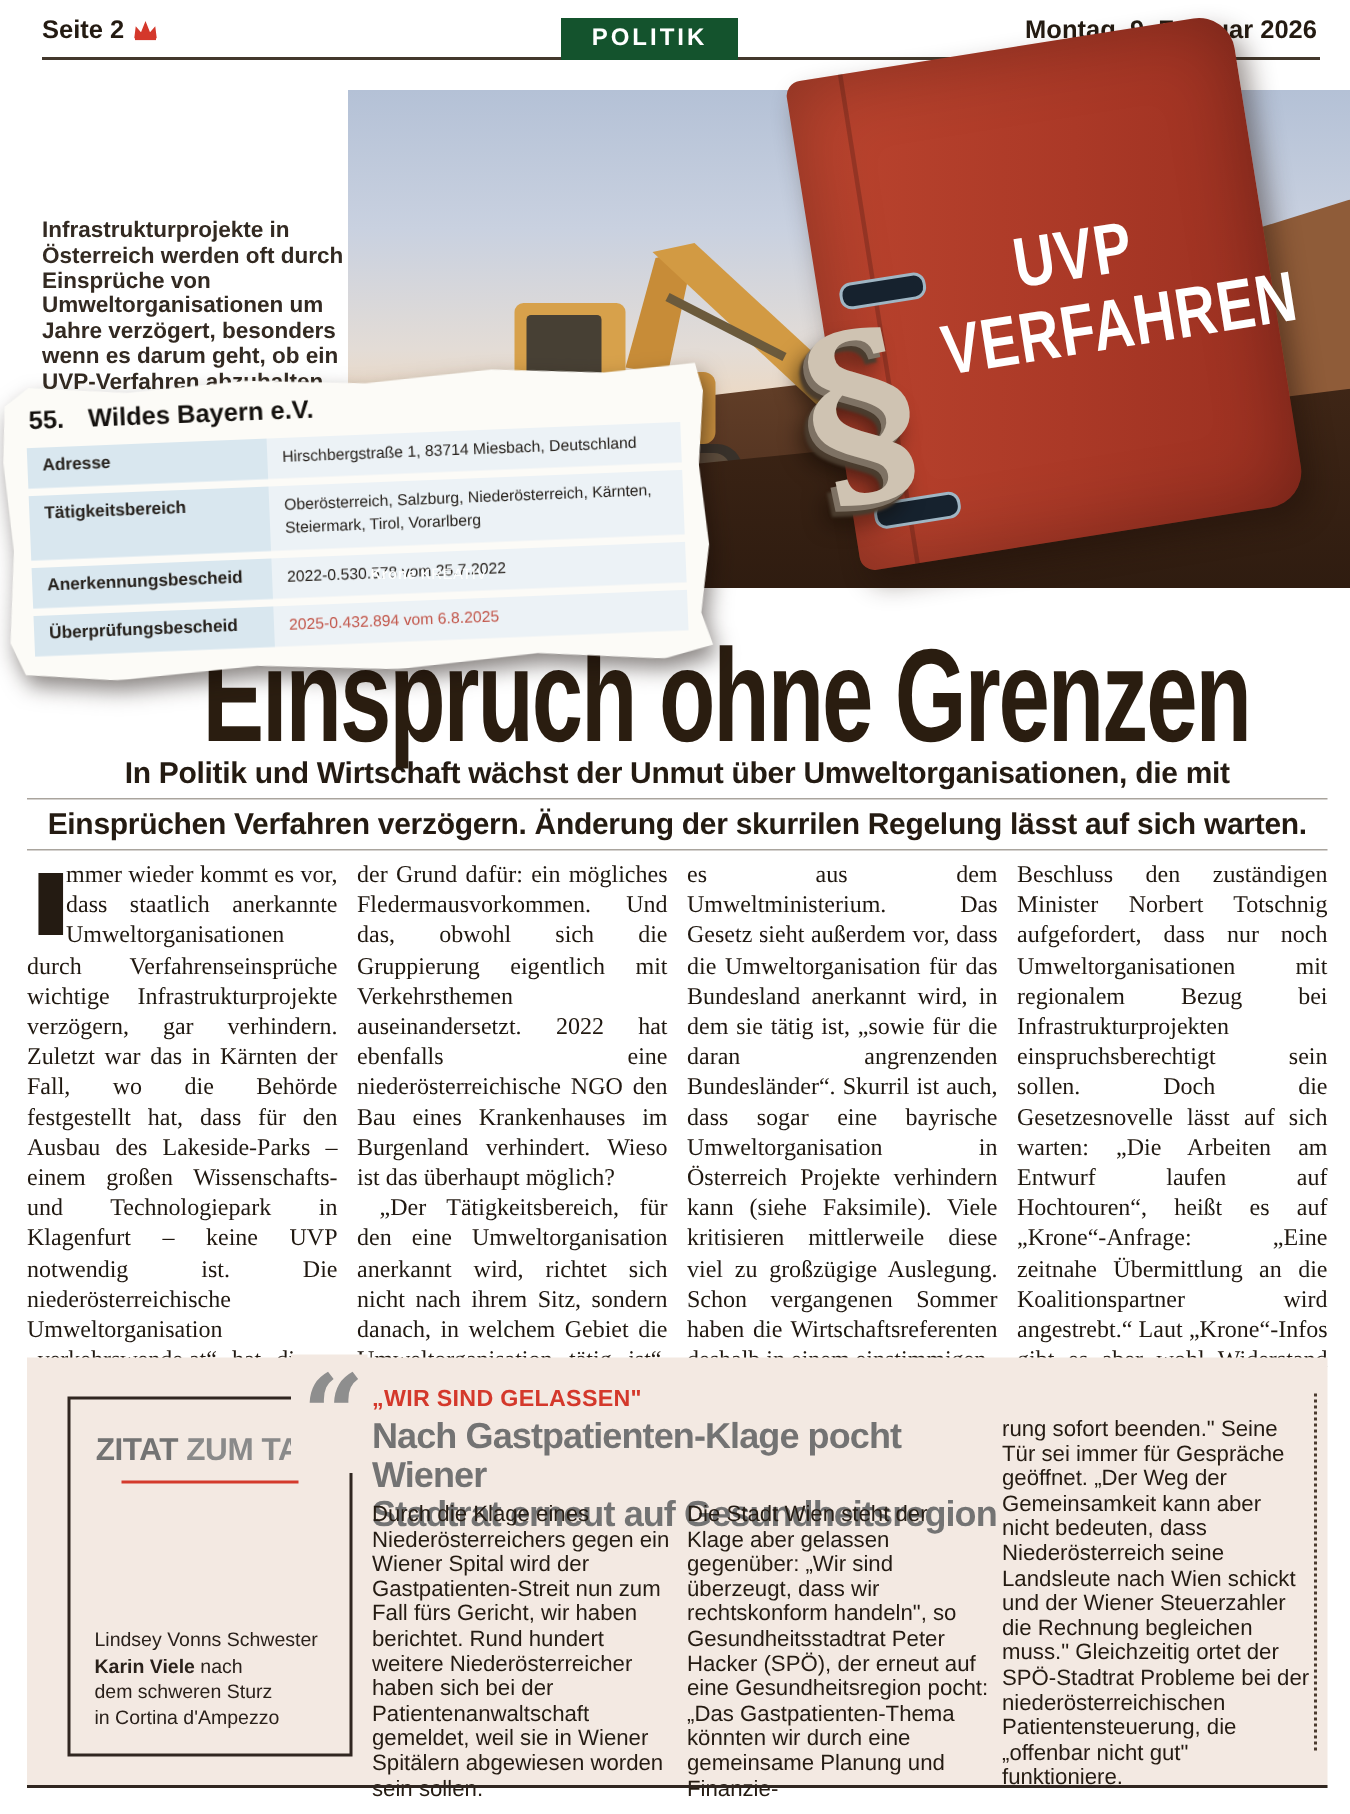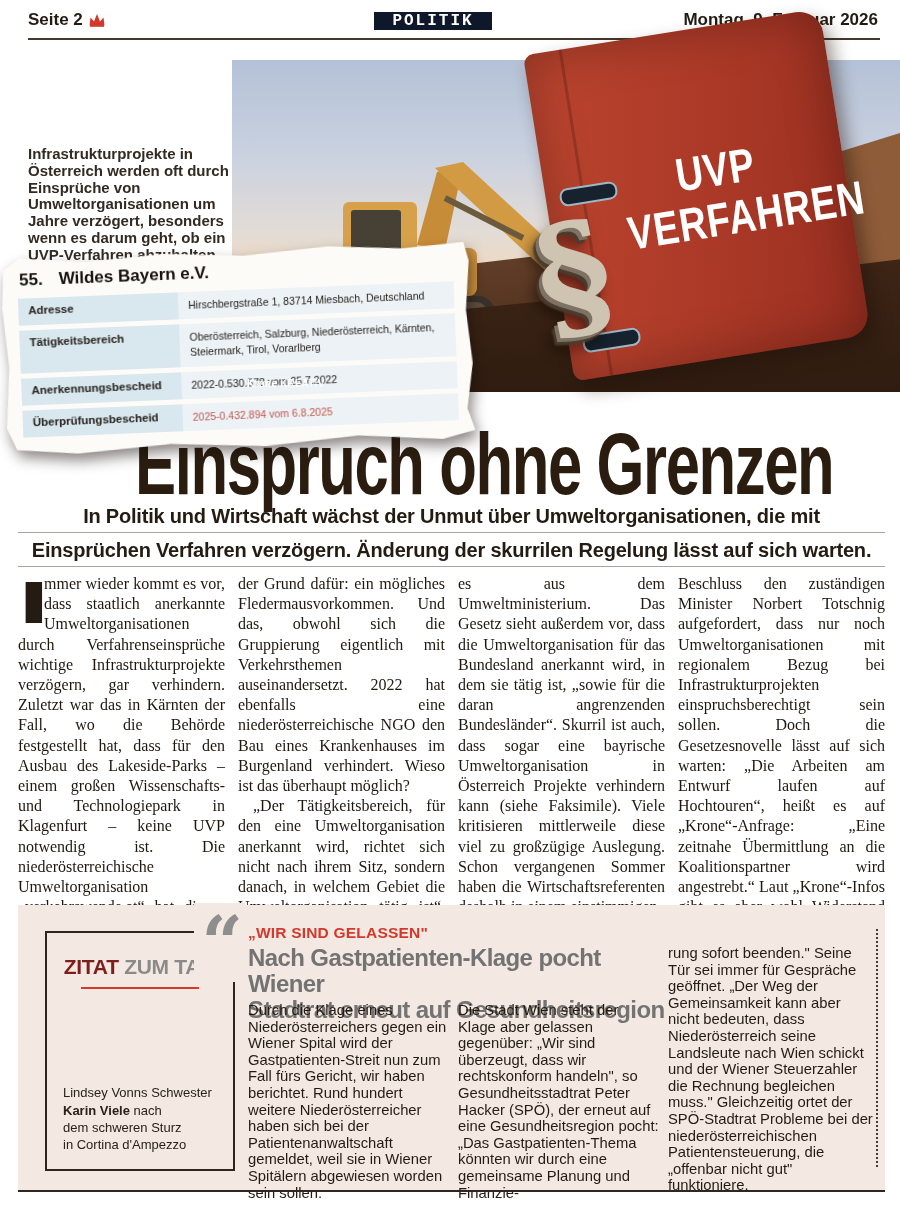--- a/index.html
+++ b/index.html
@@ -2,22 +2,22 @@
 <html lang="de"><head>
 <meta charset="utf-8">
 <style>
   html,body{margin:0;padding:0;background:#fff;}
   .page{position:relative;width:900px;height:1209px;background:#fff;overflow:hidden;
         font-family:"Liberation Sans",sans-serif;color:#241b12;}
 
   
   .hdr-left{position:absolute;left:28px;top:10px;font-size:17px;font-weight:bold;display:flex;align-items:center;gap:5px;}
   .hdr-rule{position:absolute;left:28px;width:852px;top:38px;height:2px;background:#43382c;}
-  .badge{position:absolute;left:374px;top:12px;width:118px;height:18px;background:#0f172a;color:#fff;
-         display:flex;align-items:center;justify-content:center;font-weight:bold;font-size:16px;letter-spacing:2px;z-index:3;font-family:Liberation Mono, monospace;}
+  .badge{position:absolute;left:374px;top:12px;width:118px;height:28px;background:#14532d;color:#fff;
+         display:flex;align-items:center;justify-content:center;font-weight:bold;font-size:16px;letter-spacing:2px;z-index:3;}
   .hdr-date{position:absolute;right:22px;top:10px;font-size:17px;font-weight:bold;}
 
   
   .photo{position:absolute;left:232px;top:60px;width:668px;height:332px;}
   .photo-bg{position:absolute;inset:0;overflow:hidden;z-index:0;
      background:linear-gradient(180deg,#b4c1d6 0%,#c9d1e0 28%,#e3dcd6 52%,#f0d8bd 66%,#e5c4a2 74%);}
   .g-back{position:absolute;inset:0;background:linear-gradient(180deg,#a06c44 0%,#6b452c 45%,#45291a 100%);
      clip-path:polygon(0 62%,25% 64%,50% 58%,72% 44%,100% 26%,100% 100%,0 100%);}
   .g-right{position:absolute;inset:0;background:#8f5c39;
      clip-path:polygon(84% 32%,100% 22%,100% 66%,80% 58%);}
@@ -69,21 +69,21 @@
   .dropcap{float:left;width:17px;font-weight:bold;font-size:60px;line-height:50px;margin:4px 9px 0 0;
      transform:scaleX(1.9);transform-origin:left center;display:inline-block;color:#241b12;font-family:"Liberation Sans",sans-serif;}
   .author{float:right;font-family:"Liberation Sans",sans-serif;font-weight:bold;font-size:14px;padding-top:4px;}
 
   
   .bottom{position:absolute;left:18px;top:905px;width:867px;height:287px;background:#f3e9e2;}
   .quote-box{position:absolute;left:27px;top:26px;width:186px;height:236px;border:2px solid #302620;}
   .qb-mark{position:absolute;top:-30px;right:-12px;font-family:"DejaVu Serif",serif;font-weight:bold;font-size:72px;
      line-height:1.1;color:#8e8e8e;background:#f3e9e2;padding:0 2px 0 8px;}
   .qb-label{margin-top:22px;text-align:center;font-size:21px;font-weight:bold;letter-spacing:-0.3px;}
-  .qb-red{color:#7f1d1d;} .qb-gray{color:#8a8a8a;}
+  .qb-red{color:#737373;} .qb-gray{color:#8a8a8a;}
   .qb-underline{width:118px;height:2px;background:#d43a2c;margin:8px auto 0;}
   .qb-quote{margin:22px 14px 0 16px;font-size:18.5px;line-height:1.28;font-style:italic;font-weight:bold;color:#2a211b;}
   .qb-attrib{position:absolute;left:16px;bottom:16px;font-size:13px;line-height:1.32;color:#2a211b;}
   .kicker{position:absolute;left:230px;top:19px;color:#d4382b;font-weight:bold;font-size:15.5px;letter-spacing:.2px;}
   .b-hl{position:absolute;left:230px;top:40px;width:430px;font-size:24px;line-height:26px;font-weight:bold;
      letter-spacing:-0.6px;color:#737373;margin:0;}
   .bcol{position:absolute;width:201px;font-size:14.8px;line-height:16.6px;color:#241b12;}
   .bc1{left:230px;top:97px;} .bc2{left:440px;top:97px;} .bc3{left:650px;top:40px;width:206px;}
   .dotted-rule{position:absolute;left:858px;top:24px;height:238px;border-left:2px dotted #4a3a2e;}
   .bottom-rule{position:absolute;left:18px;top:1190px;width:867px;height:2px;background:#302620;}

